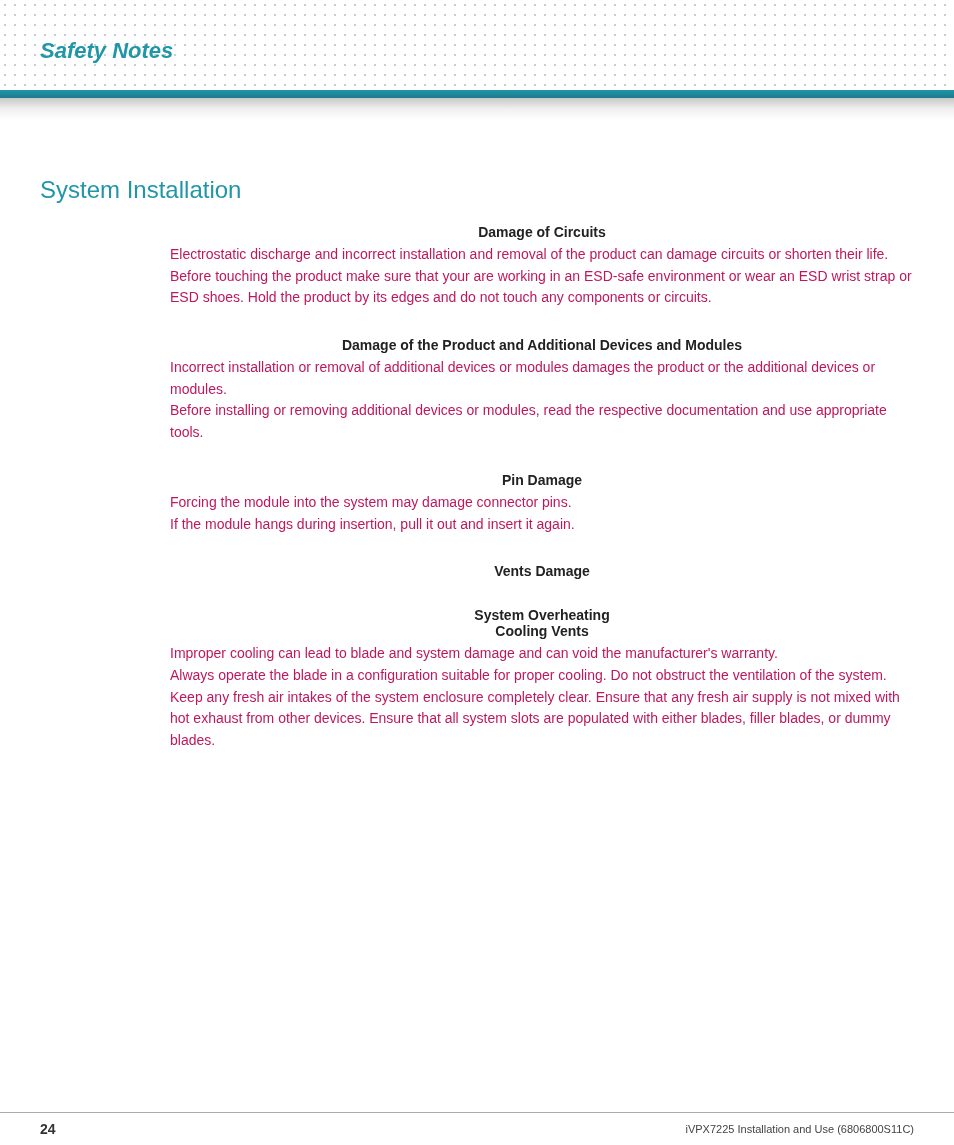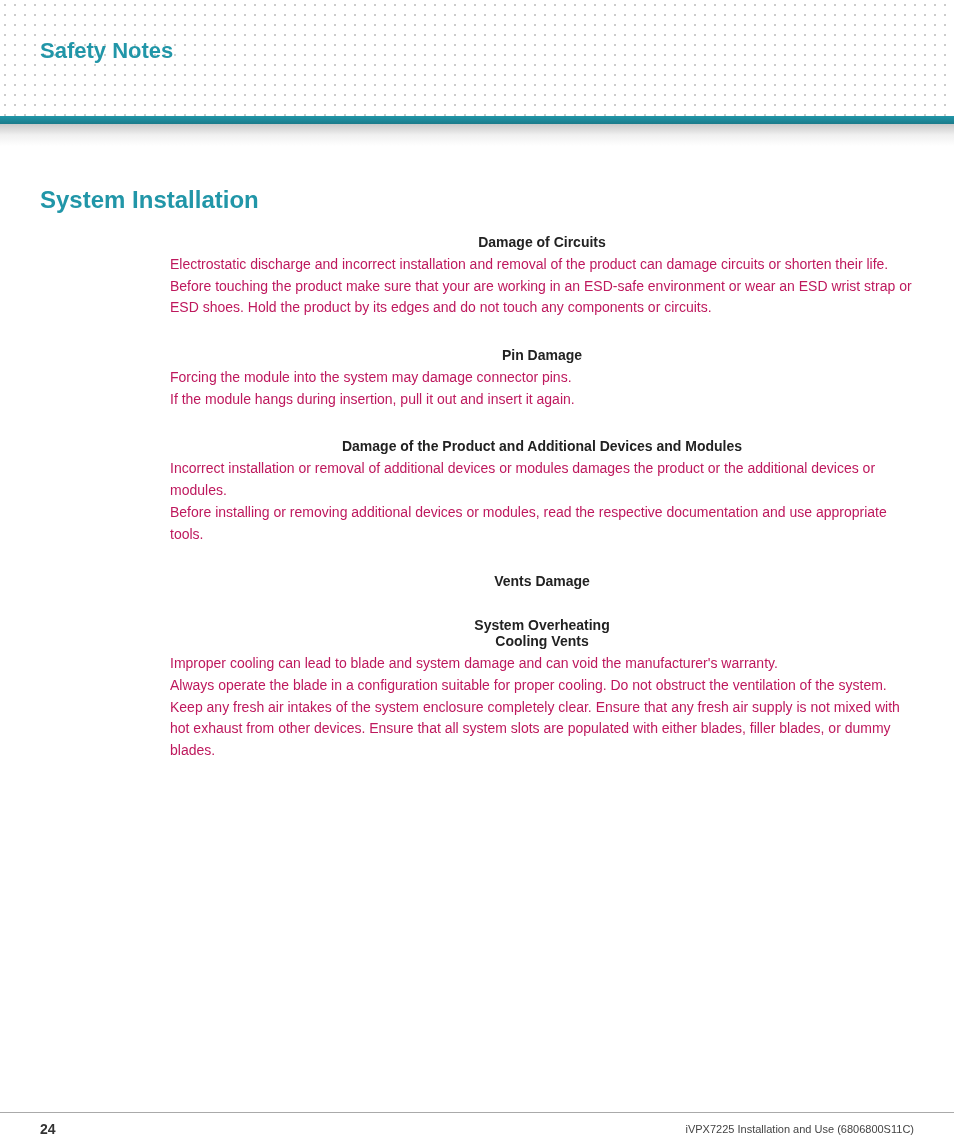--- a/index.html
+++ b/index.html
@@ -10,24 +10,25 @@
       background: #ffffff;
       font-family: Arial, Helvetica, sans-serif;
       font-size: 14px;
       color: #222;
       position: relative;
     }
 
     
     .header-area {
       width: 100%;
-      height: 116px;
+      height: 90px;
       position: relative;
       overflow: hidden;
       background: #ffffff;
+      font-style: italic;
     }
 
     .dot-pattern {
       position: absolute;
       top: 0; left: 0; right: 0; bottom: 0;
       background-image: radial-gradient(circle, #cccccc 1px, transparent 1px);
       background-size: 10px 10px;
     }
 
     .header-title-bar {
@@ -62,23 +63,23 @@
 
     
     .content {
       padding: 20px 40px 40px 40px;
     }
 
     
     .section-heading {
       color: #2196a8;
       font-size: 24px;
-      font-weight: bold;
+      font-weight: normal;
       margin-bottom: 20px;
-      margin-top: 20px;
+      margin-top: 36px;
     }
 
     
     .note-block {
       margin-left: 130px;
       margin-bottom: 28px;
     }
 
     .note-title {
       font-weight: bold;
@@ -140,32 +141,32 @@
 
     <div class="note-block">
       <div class="note-title">Damage of Circuits</div>
       <div class="note-body">
         Electrostatic discharge and incorrect installation and removal of the product can damage circuits or shorten their life.<br>
         Before touching the product make sure that your are working in an ESD-safe environment or wear an ESD wrist strap or ESD shoes. Hold the product by its edges and do not touch any components or circuits.
       </div>
     </div>
 
     <div class="note-block">
+      <div class="note-title">Damage of the Product and Additional Devices and Modules</div>
+      <div class="note-body">
+        Incorrect installation or removal of additional devices or modules damages the product or the additional devices or modules.<br>
+        Before installing or removing additional devices or modules, read the respective documentation and use appropriate tools.
+      </div>
+    </div>
+
+    <div class="note-block">
       <div class="note-title">Pin Damage</div>
       <div class="note-body">
         Forcing the module into the system may damage connector pins.<br>
         If the module hangs during insertion, pull it out and insert it again.
-      </div>
-    </div>
-
-    <div class="note-block">
-      <div class="note-title">Damage of the Product and Additional Devices and Modules</div>
-      <div class="note-body">
-        Incorrect installation or removal of additional devices or modules damages the product or the additional devices or modules.<br>
-        Before installing or removing additional devices or modules, read the respective documentation and use appropriate tools.
       </div>
     </div>
   </div>
 
   <div>
 
     <div class="note-block">
       <div class="note-title">Vents Damage</div>
     </div>
 

